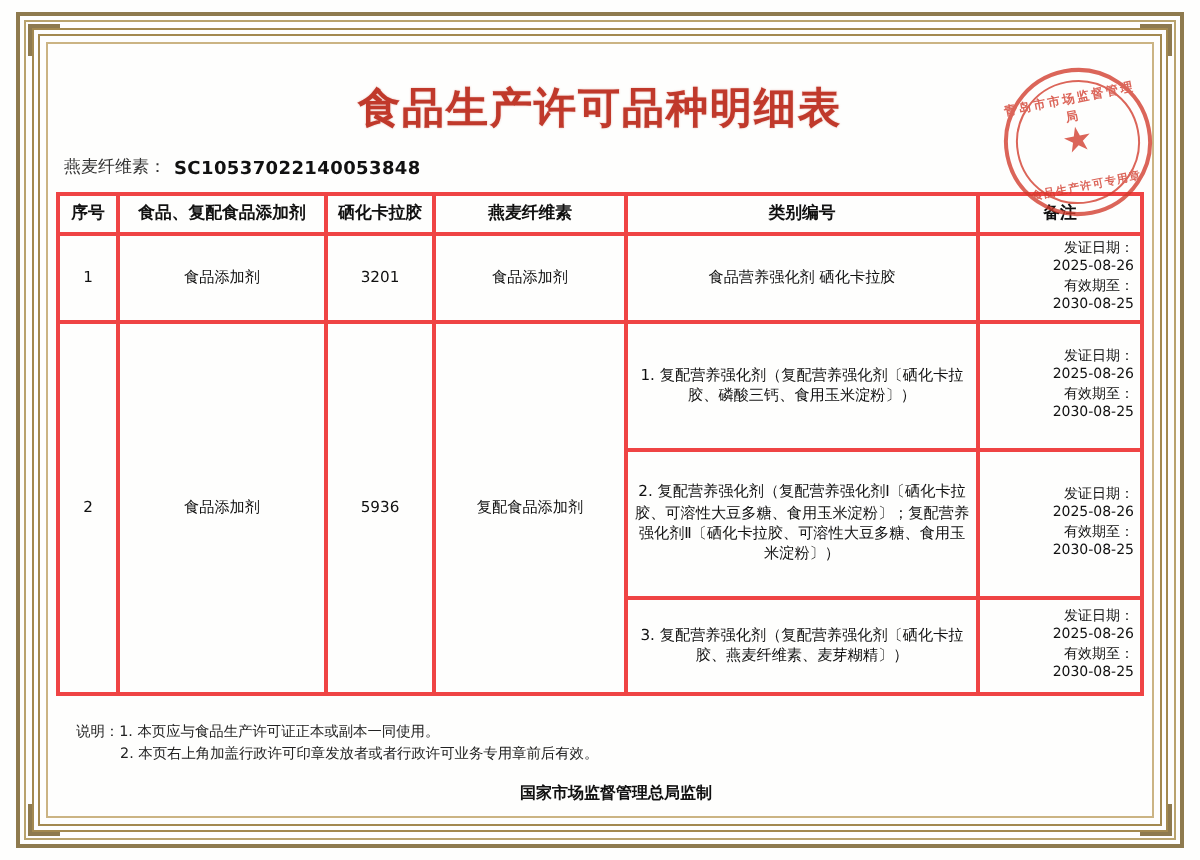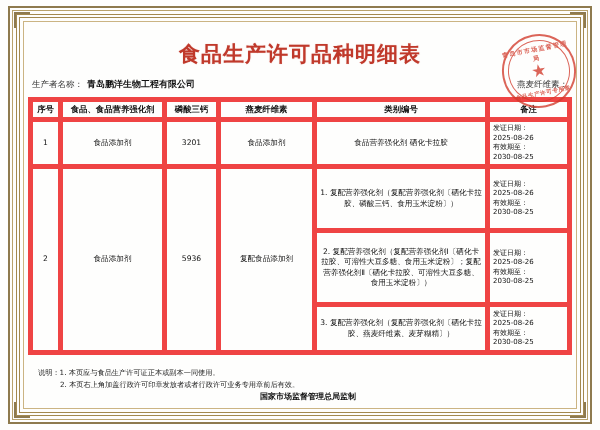--- a/index.html
+++ b/index.html
@@ -86,21 +86,21 @@
   .meta-right .meta-value { letter-spacing: 0.2px; }
 
   table.spec {
     width: 100%;
     border-collapse: collapse;
     table-layout: fixed;
     font-size: 7.6px;
     color: #111;
   }
   table.spec th, table.spec td {
-    border: 5px solid #ef4444;
+    border: 2px solid #ef4444;
     padding: 2px 3px;
     vertical-align: middle;
     line-height: 1.35;
     margin-left: 24px;
   }
   table.spec th {
     text-align: center;
     font-weight: bold;
     font-size: 8.4px;
     height: 20px;
@@ -110,21 +110,21 @@
   .col-no { width: 30px; }
   .col-cat { width: 104px; }
   .col-code { width: 54px; }
   .col-name { width: 96px; }
   .col-detail { width: auto; }
   .col-date { width: 82px; }
 
   .date-cell {
     font-size: 7px;
     line-height: 1.5;
-    text-align: left;
+    text-align: right;
     padding-left: 5px;
   }
 
   .notes {
     margin-top: 12px;
     font-size: 7.2px;
     color: #222;
     line-height: 1.6;
     padding-left: 10px;
   }
@@ -187,43 +187,40 @@
   <div class="corner tl"></div>
   <div class="corner tr"></div>
   <div class="corner bl"></div>
   <div class="corner br"></div>
 
   <div class="content">
 
     <div class="title">食品生产许可品种明细表</div>
 
     <div class="meta-row">
-      <div class="meta-left">
-        <span class="meta-label">生产者名称：</span>
-        <span class="meta-value">青岛鹏洋生物工程有限公司</span>
-      </div>
       <div class="meta-right">
         <span class="meta-label">燕麦纤维素：</span>
+        <span class="meta-value">SC10537022140053848</span>
       </div>
     </div>
 
     <table class="spec">
       <colgroup>
         <col class="col-no">
           <col class="col-cat">
           <col class="col-code">
         <col class="col-name">
           <col class="col-detail">
           <col class="col-date">
       </colgroup>
       <thead>
         <tr>
           <th>序号</th>
-          <th>食品、食品营养强化剂</th>
-          <th>磷酸三钙</th>
+          <th>食品、复配食品添加剂</th>
+          <th>硒化卡拉胶</th>
           <th>燕麦纤维素</th>
           <th>类别编号</th>
           <th>备注</th>
         </tr>
       </thead>
       <tbody>
 
         <tr style="height:40px;">
           <td class="c">1</td>
           <td class="c">食品添加剂</td>

